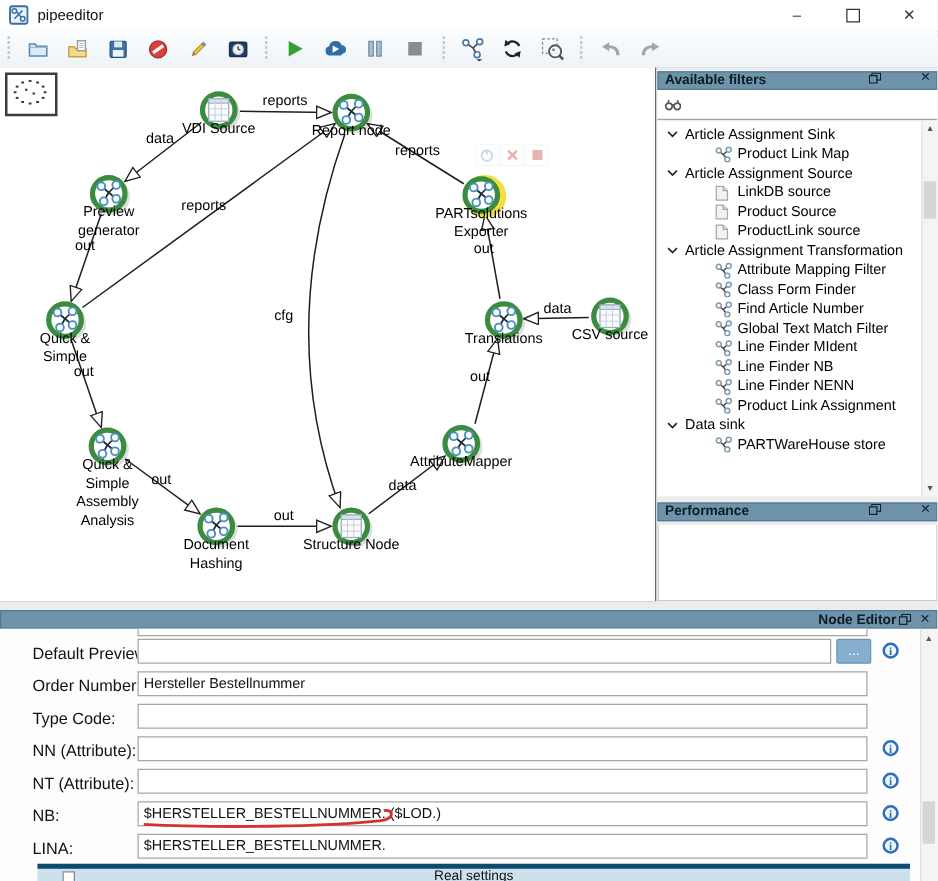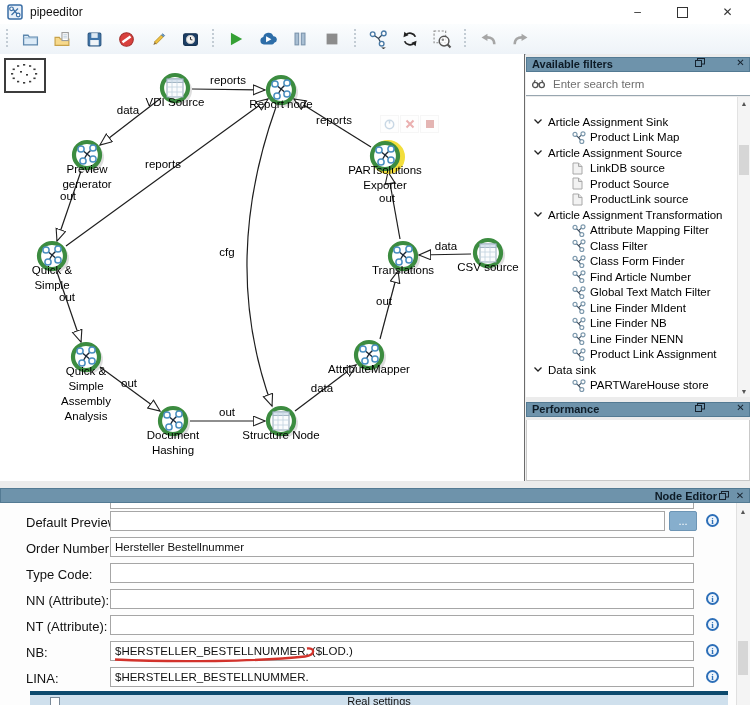--- a/index.html
+++ b/index.html
@@ -23,21 +23,21 @@
   .float-tools{position:absolute;left:380px;top:61px;display:flex;opacity:.42;}
   .fbtn{width:17px;height:16px;margin-right:1px;background:#fdfdfd;border:1px solid #ececec;display:flex;align-items:center;justify-content:center;font-size:10px;}
   
   .rpanel{position:absolute;left:526px;top:54px;width:224px;height:427px;background:#ececec;}
   .phead{position:absolute;left:0;width:224px;height:15px;background:#6e93ab;border:1px solid #537a93;display:flex;align-items:flex-start;box-sizing:border-box;gap:26px;}
   .phead .ptitle{margin-left:5px;font-size:11px;font-weight:700;color:#0d1b26;flex:1;}
   .phead .hicon{width:13px;display:flex;justify-content:center;margin-right:2px;font-size:10px;color:#16222e;line-height:10px;}
   .searchrow{position:absolute;left:0;top:18px;width:224px;height:24px;background:#fff;border-bottom:1px solid #98a6b0;display:flex;align-items:center;box-sizing:border-box;}
   .searchrow input{border:none;outline:none;flex:1;font-family:"Liberation Sans",sans-serif;font-size:11.5px;color:#333;margin-left:6px;background:transparent;}
   .searchrow input::placeholder{color:#6f6f6f;}
-  .tree{position:absolute;left:0;top:43px;width:224px;height:300px;background:#fff;overflow:hidden;padding-top:17px;box-sizing:border-box;}
+  .tree{position:absolute;left:0;top:43px;width:224px;height:300px;background:#fff;overflow:hidden;padding-top:3px;box-sizing:border-box;}
   .trow{height:15.5px;display:flex;align-items:center;font-size:11.5px;color:#000;white-space:nowrap;}
   .trow .chev{margin-left:7px;width:12px;display:flex;}
   .trow .clabel{margin-left:3px;}
   .trow.child .cicon{margin-left:46px;width:15px;display:flex;}
   .vscroll{position:absolute;right:0;top:0;width:13px;background:#f4f4f4;border-left:1px solid #e2e2e2;box-sizing:border-box;}
   .varrow{position:absolute;left:0;width:12px;height:12px;display:flex;align-items:center;justify-content:center;font-size:7px;color:#555;}
   .vthumb{position:absolute;left:1px;width:10px;background:#d6d6d6;}
   .perfbody{position:absolute;left:0;top:366px;width:224px;height:61px;background:#fff;border:1px solid #c9c9c9;border-top:none;box-sizing:border-box;}
   
   .gap{position:absolute;left:0;top:481px;width:750px;height:7px;background:#ececec;}
@@ -419,21 +419,20 @@
       <span class="hicon">✕</span>
     </div>
     <div class="searchrow">
       <span style="margin-left:6px;display:flex;">
         <svg width="13" height="11" viewBox="0 0 13 11">
             <circle cx="3.2" cy="7" r="2.6" fill="none" stroke="#555" stroke-width="1.4"></circle>
             <circle cx="9.8" cy="7" r="2.6" fill="none" stroke="#555" stroke-width="1.4"></circle>
             <path d="M5.7,6.2 a1.3,1.3 0 0 1 1.6,0 M2.2,4.2 L3.2,2 M10.8,4.2 L9.8,2" stroke="#555" stroke-width="1.2" fill="none"></path>
           </svg>
       </span>
-      <input type="text" placeholder="Enter search term" style="">
     </div>
     <div class="tree" id="filterTree">
         <div class="trow">
           <span class="chev">
             <svg width="10" height="7" viewBox="0 0 10 7">
               <path d="M1.5,1.5 L5,5 L8.5,1.5" stroke="#222" stroke-width="1.3" fill="none"></path>
             </svg>
           </span>
           <span class="clabel">Article Assignment Sink</span>
         </div>
@@ -494,31 +493,20 @@
         <div class="trow child">
           <span class="cicon">
             <svg width="14" height="13" viewBox="0 0 14 13">
               <path d="M3.4,4 L6.6,6.6 L10.6,3.2 M6.6,6.6 L9.4,10.2" stroke="#37485a" stroke-width="1.1" fill="none"></path>
               <circle cx="3" cy="3.4" r="2" fill="#fff" stroke="#7d99ad" stroke-width="1.2"></circle>
               <circle cx="11" cy="2.8" r="2" fill="#fff" stroke="#7d99ad" stroke-width="1.2"></circle>
               <circle cx="9.8" cy="10.6" r="2" fill="#fff" stroke="#7d99ad" stroke-width="1.2"></circle>
             </svg>
           </span>
           <span class="clabel">Attribute Mapping Filter</span>
-        </div>
-        <div class="trow child">
-          <span class="cicon">
-            <svg width="14" height="13" viewBox="0 0 14 13">
-              <path d="M3.4,4 L6.6,6.6 L10.6,3.2 M6.6,6.6 L9.4,10.2" stroke="#37485a" stroke-width="1.1" fill="none"></path>
-              <circle cx="3" cy="3.4" r="2" fill="#fff" stroke="#7d99ad" stroke-width="1.2"></circle>
-              <circle cx="11" cy="2.8" r="2" fill="#fff" stroke="#7d99ad" stroke-width="1.2"></circle>
-              <circle cx="9.8" cy="10.6" r="2" fill="#fff" stroke="#7d99ad" stroke-width="1.2"></circle>
-            </svg>
-          </span>
-          <span class="clabel">Class Filter</span>
         </div>
         <div class="trow child">
           <span class="cicon">
             <svg width="14" height="13" viewBox="0 0 14 13">
               <path d="M3.4,4 L6.6,6.6 L10.6,3.2 M6.6,6.6 L9.4,10.2" stroke="#37485a" stroke-width="1.1" fill="none"></path>
               <circle cx="3" cy="3.4" r="2" fill="#fff" stroke="#7d99ad" stroke-width="1.2"></circle>
               <circle cx="11" cy="2.8" r="2" fill="#fff" stroke="#7d99ad" stroke-width="1.2"></circle>
               <circle cx="9.8" cy="10.6" r="2" fill="#fff" stroke="#7d99ad" stroke-width="1.2"></circle>
             </svg>
           </span>

